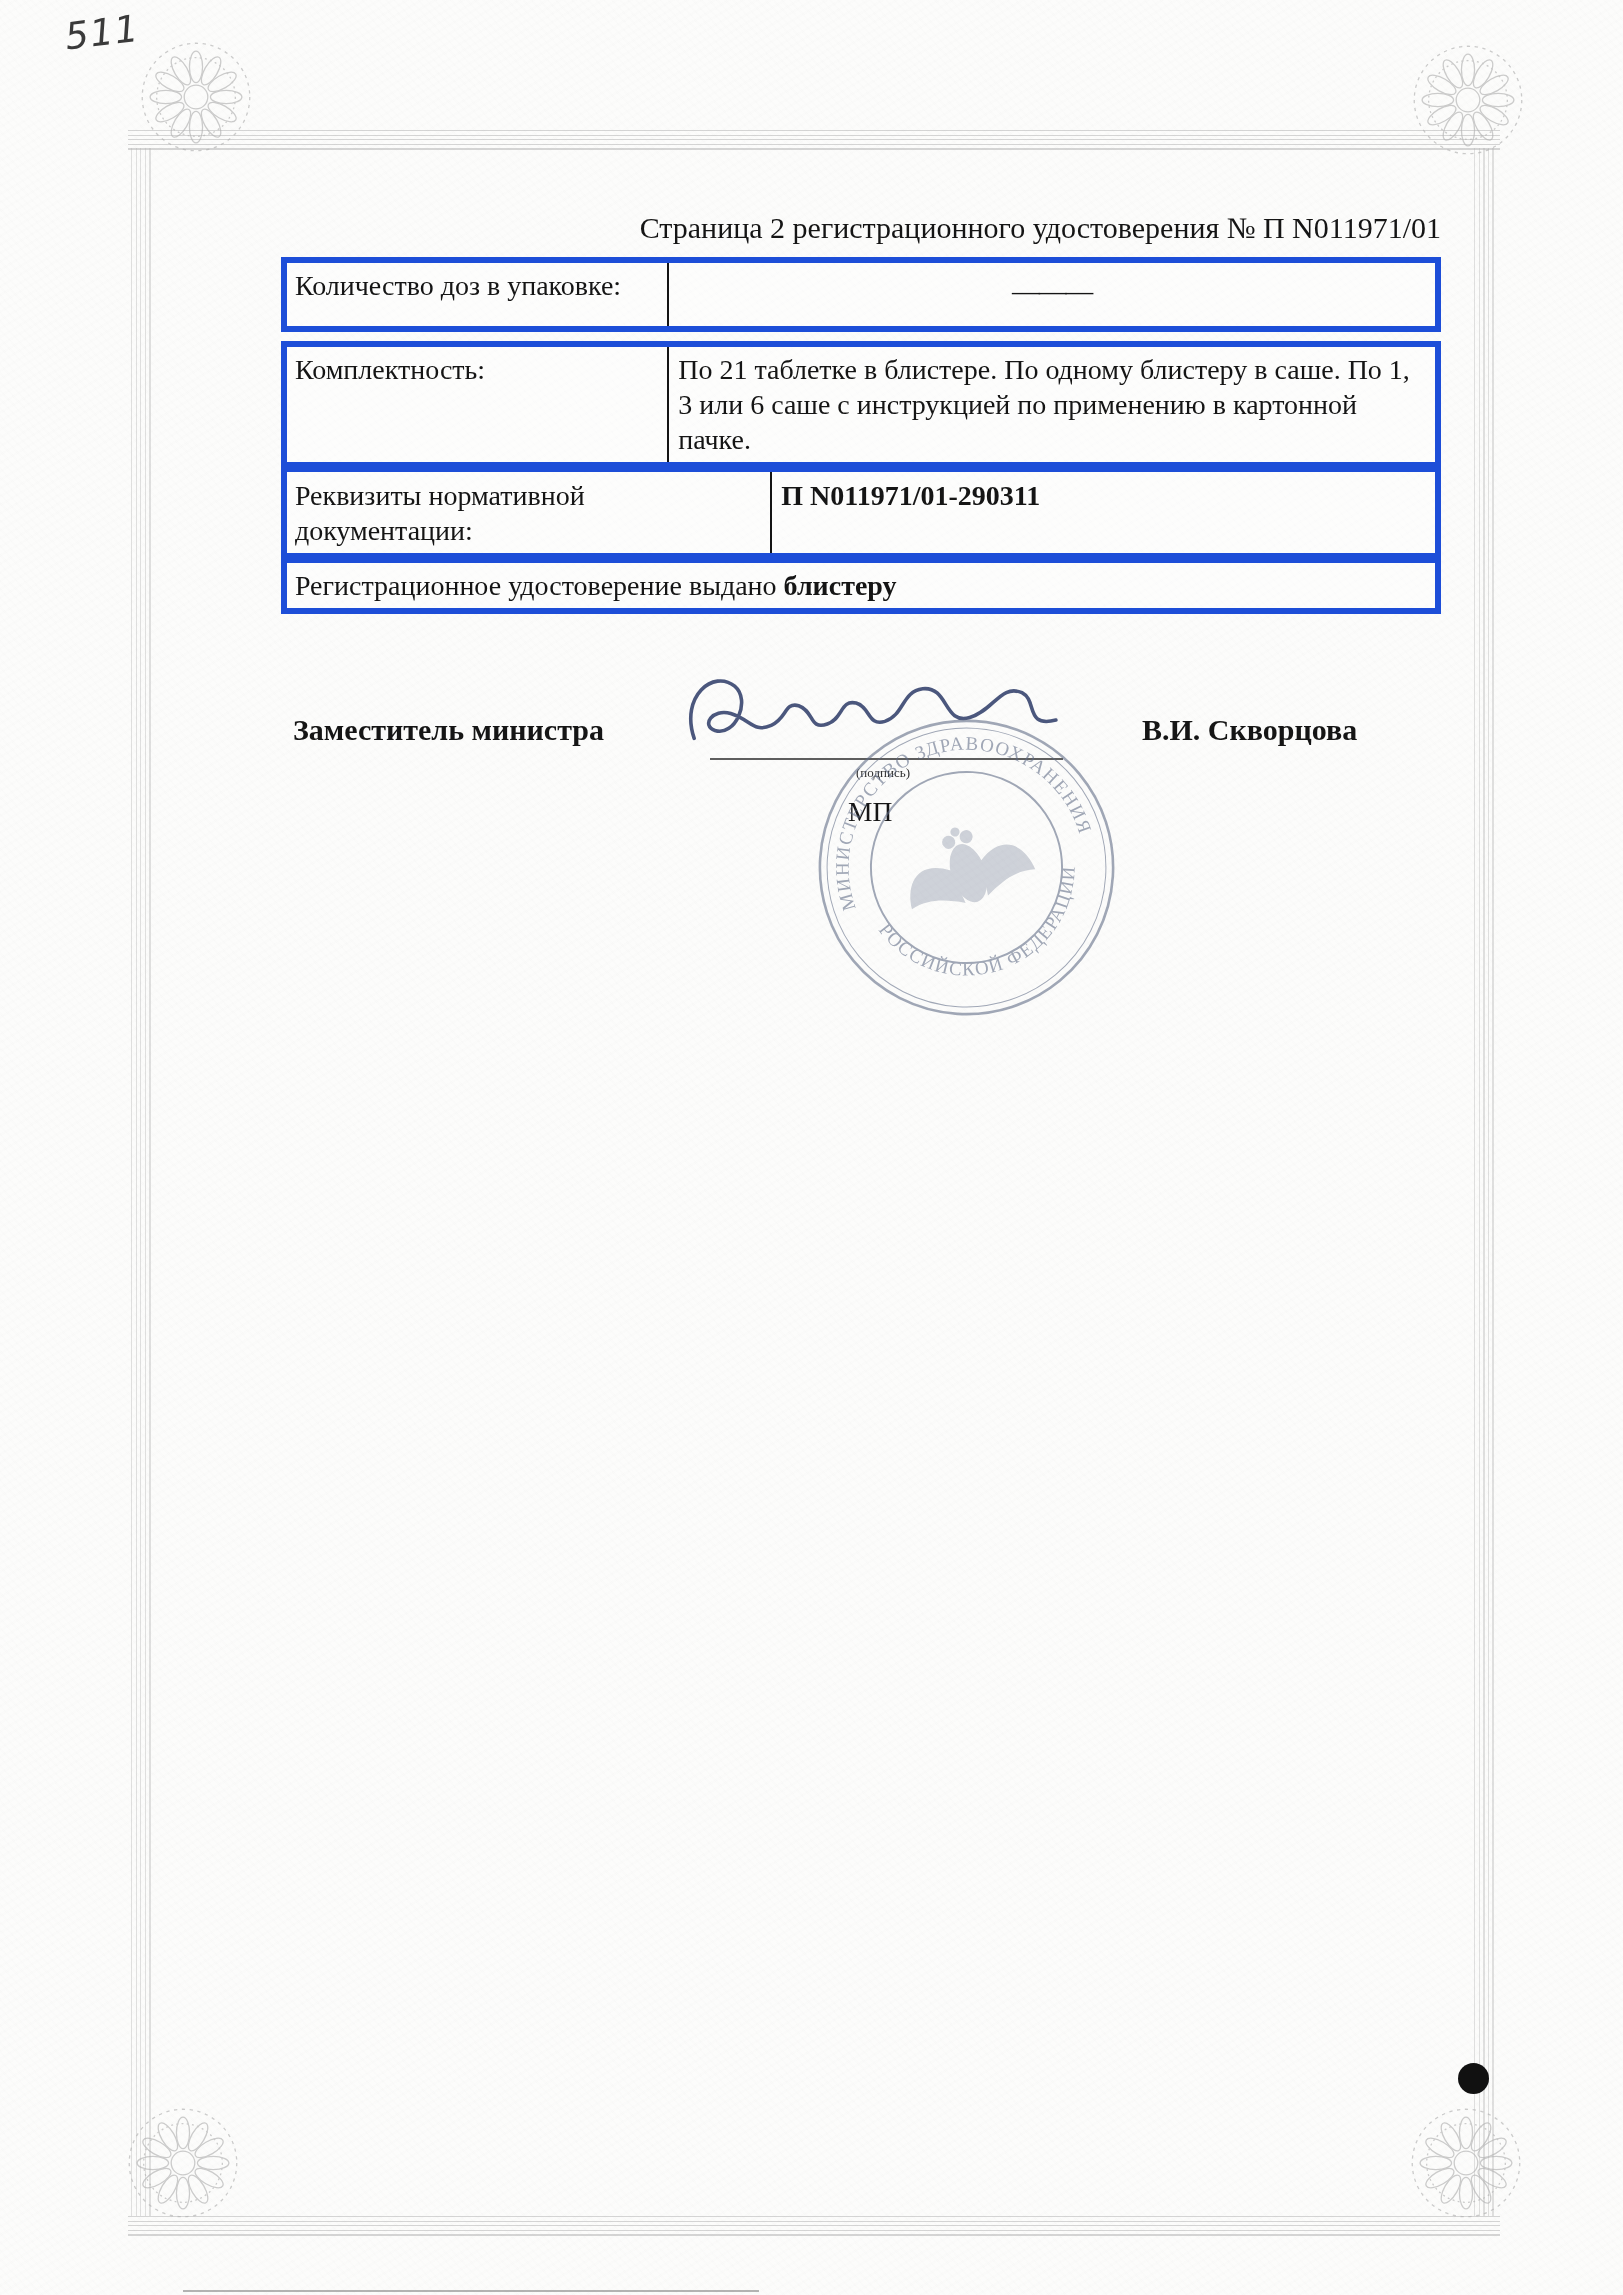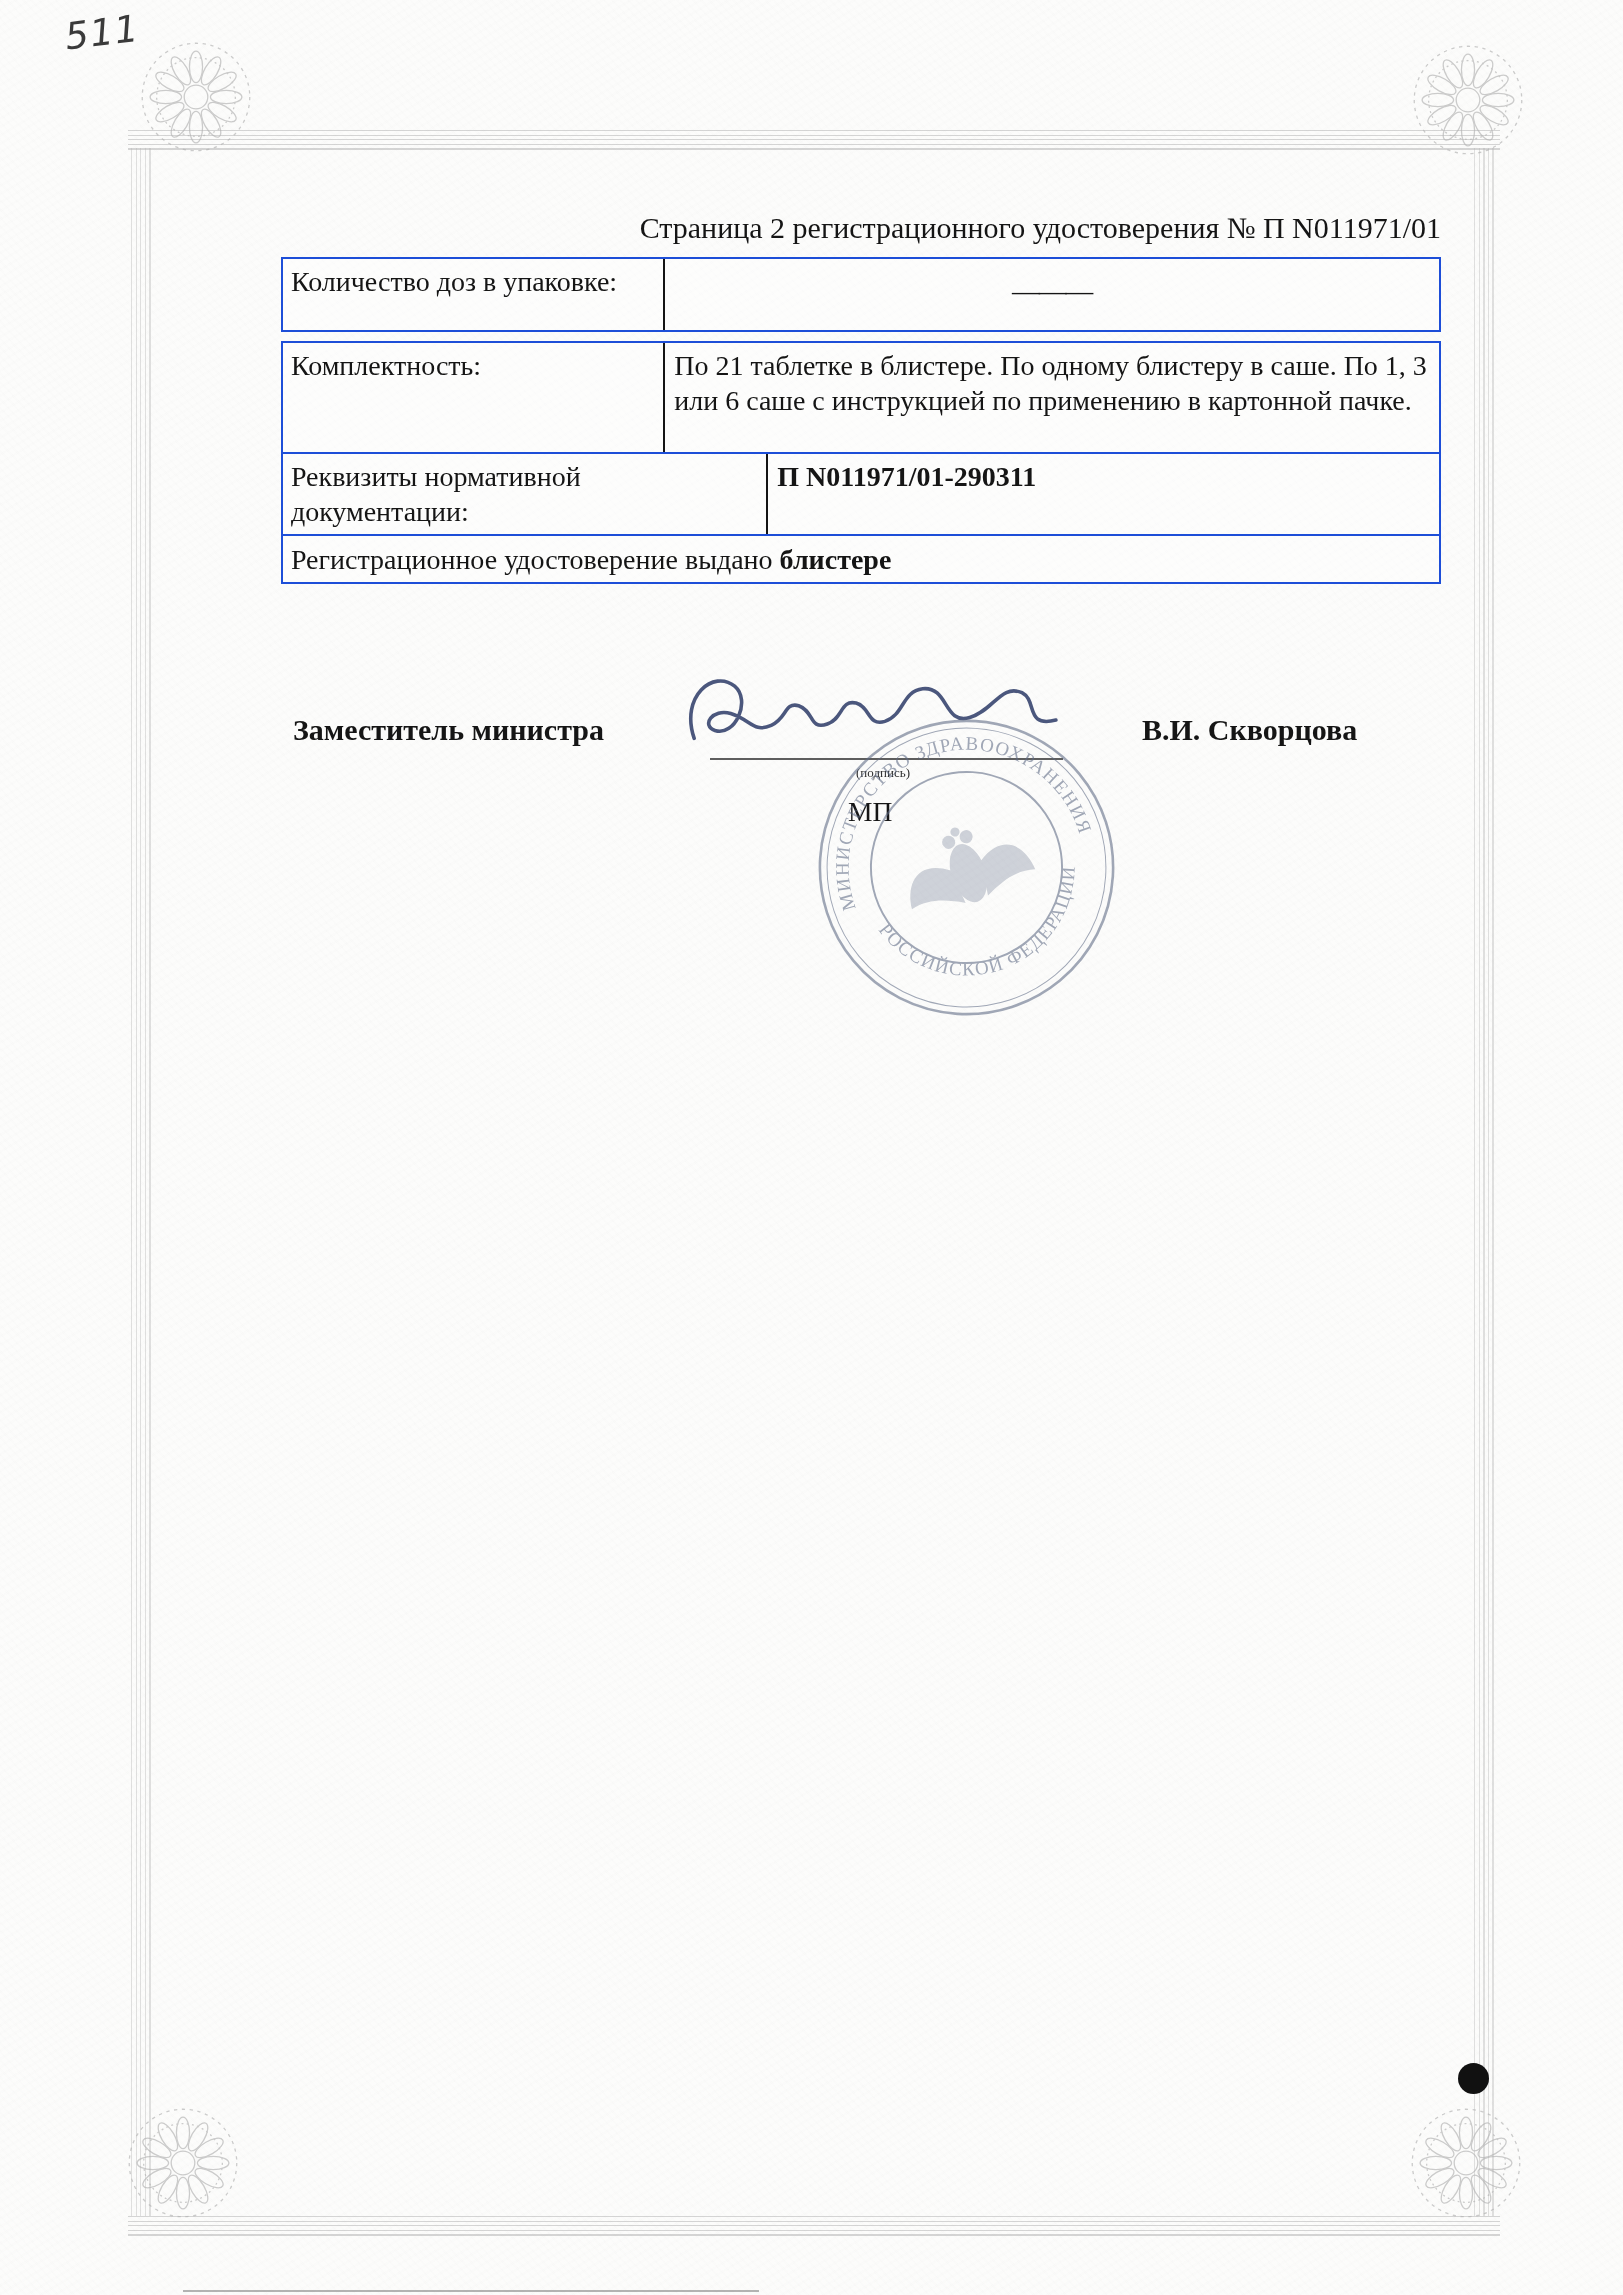--- a/index.html
+++ b/index.html
@@ -37,21 +37,21 @@
 
   
   .doc-title{
     left:281px;top:211px;width:1160px;text-align:right;
     font-size:30px;white-space:nowrap;
   }
 
   
   .reg-table{left:281px;top:257px;width:1160px;font-size:28px;line-height:35px;}
   .trow{
-    display:flex;border:2px solid #1d4ed8;background:rgba(255,255,255,.35);
+    display:flex;border:6px solid #1d4ed8;background:rgba(255,255,255,.35);
     box-sizing:border-box;
   }
   .trow + .trow{margin-top:-2px;}
   .trow.gap-after{margin-bottom:11px;}
   .tlabel{
     box-sizing:border-box;border-right:2px solid #141414;
     padding:5.2px 6.5px 5.2px 7.9px;flex:0 0 auto;
   }
   .tvalue{box-sizing:border-box;padding:5.2px 9.2px;flex:1 1 auto;}
   .r1{min-height:75px;}
@@ -143,21 +143,21 @@
     <div class="tlabel">Комплектность:</div>
     <div class="tvalue">По 21 таблетке в блистере. По одному блистеру в саше. По 1, 3 или 6 саше с инструкцией по применению в картонной пачке.</div>
   </div>
 
   <div class="trow r3">
     <div class="tlabel">Реквизиты нормативной документации:</div>
     <div class="tvalue">П N011971/01-290311</div>
   </div>
 
   <div class="trow r4">
-    <span>Регистрационное удостоверение выдано </span><span class="bold">блистере</span>
+    <span>Регистрационное удостоверение выдано </span><span class="bold">блистеру</span>
   </div>
 
 </div>
 
 <div class="abs official-title">Заместитель министра</div>
 <div class="abs signer-name">В.И. Скворцова</div>
 
 <svg class="abs signature-svg" viewBox="0 0 620 170">
   <path d="M 30,120 C 8,55 60,14 92,40 C 118,62 92,118 62,108 C 40,100 58,74 86,82
            C 118,92 120,112 148,100 C 172,90 168,64 190,70 C 214,78 206,108 234,98

